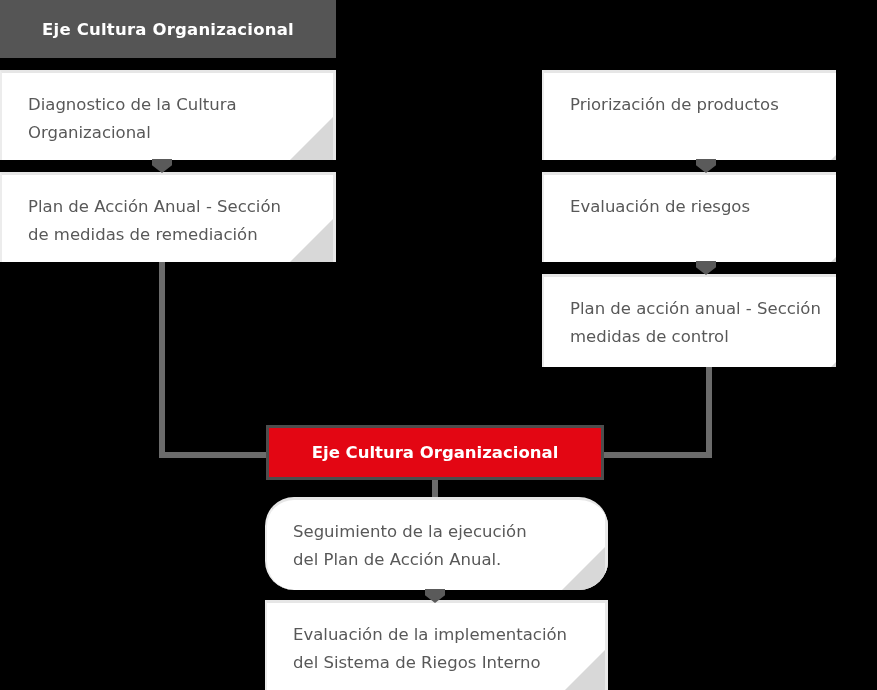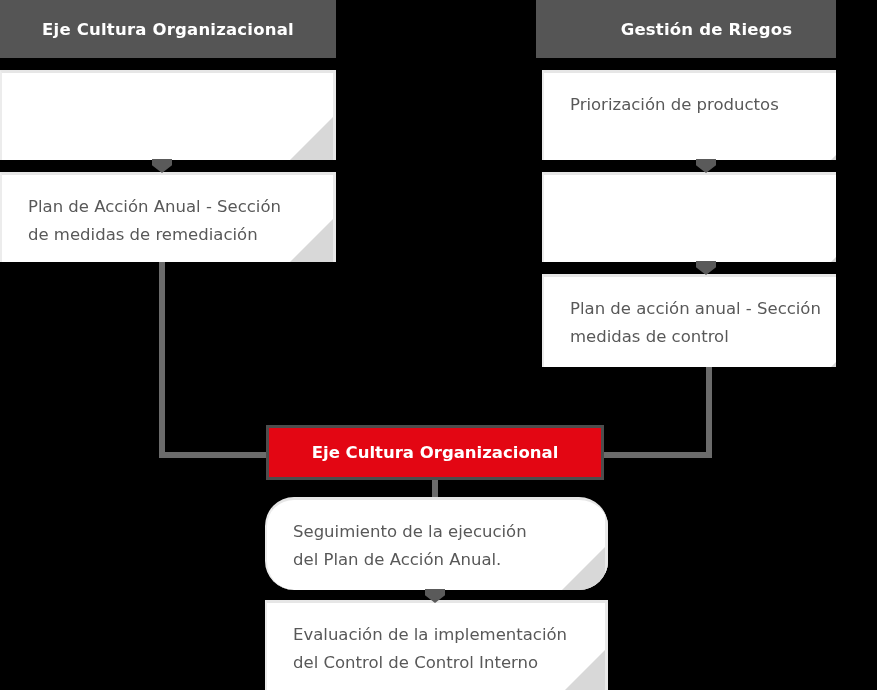--- a/index.html
+++ b/index.html
@@ -108,33 +108,34 @@
     z-index: 7;
   }
 </style>
 </head>
 <body>
 
 <div id="canvas">
 
   <div id="header-left" class="col-header">Eje Cultura Organizacional</div>
 
-  <div id="header-right" class="col-header">Gestión de Riegos</div>
 
   <div class="conn" style="left:159px; top:262px; width:6px; height:196px;"></div>
 
   <div class="conn" style="left:159px; top:452px; width:115px; height:6px;"></div>
 
   <div class="conn" style="left:706px; top:367px; width:6px; height:91px;"></div>
 
   <div class="conn" style="left:596px; top:452px; width:116px; height:6px;"></div>
 
   <div class="conn" style="left:432px; top:479px; width:6px; height:22px;"></div>
 
   <div class="card" style="left:0px; top:70px; width:336px; height:90px;">
+    <span class="card-text">Diagnostico de la Cultura
+Organizacional</span>
     <span class="fold"></span>
     <span class="edge-right"></span>
   </div>
 
   <div class="chevron" style="left:152px; top:159px;"></div>
 
   <div class="card" style="left:0px; top:172px; width:336px; height:90px;">
     <span class="card-text">Plan de Acción Anual - Sección
 de medidas de remediación</span>
     <span class="fold"></span>
@@ -143,20 +144,21 @@
 
   <div class="card" style="left:542px; top:70px; width:335px; height:90px;text-decoration:underline;">
     <span class="card-text">Priorización de productos</span>
     <span class="fold"></span>
     <span class="edge-right"></span>
   </div>
 
   <div class="chevron" style="left:696px; top:159px;"></div>
 
   <div class="card" style="left:542px; top:172px; width:335px; height:90px;">
+    <span class="card-text">Evaluación de riesgos</span>
     <span class="fold"></span>
     <span class="edge-right"></span>
   </div>
 
   <div class="chevron" style="left:696px; top:261px;"></div>
 
   <div class="card" style="left:542px; top:274px; width:335px; height:93px;">
     <span class="card-text">Plan de acción anual - Sección
 medidas de control</span>
     <span class="fold"></span>
@@ -171,18 +173,18 @@
     <span class="card-text">Seguimiento de la ejecución
 del Plan  de Acción Anual.</span>
     <span class="fold"></span>
     <span class="edge-right"></span>
   </div>
 
   <div class="chevron" style="left:425px; top:589px;"></div>
 
   <div class="card" style="left:265px; top:600px; width:343px; height:93px;">
     <span class="card-text">Evaluación de la implementación
-del Control de Control Interno</span>
+del Sistema de Riegos Interno</span>
     <span class="fold"></span>
     <span class="edge-right"></span>
   </div>
 
 </div>
 
 </body></html>

